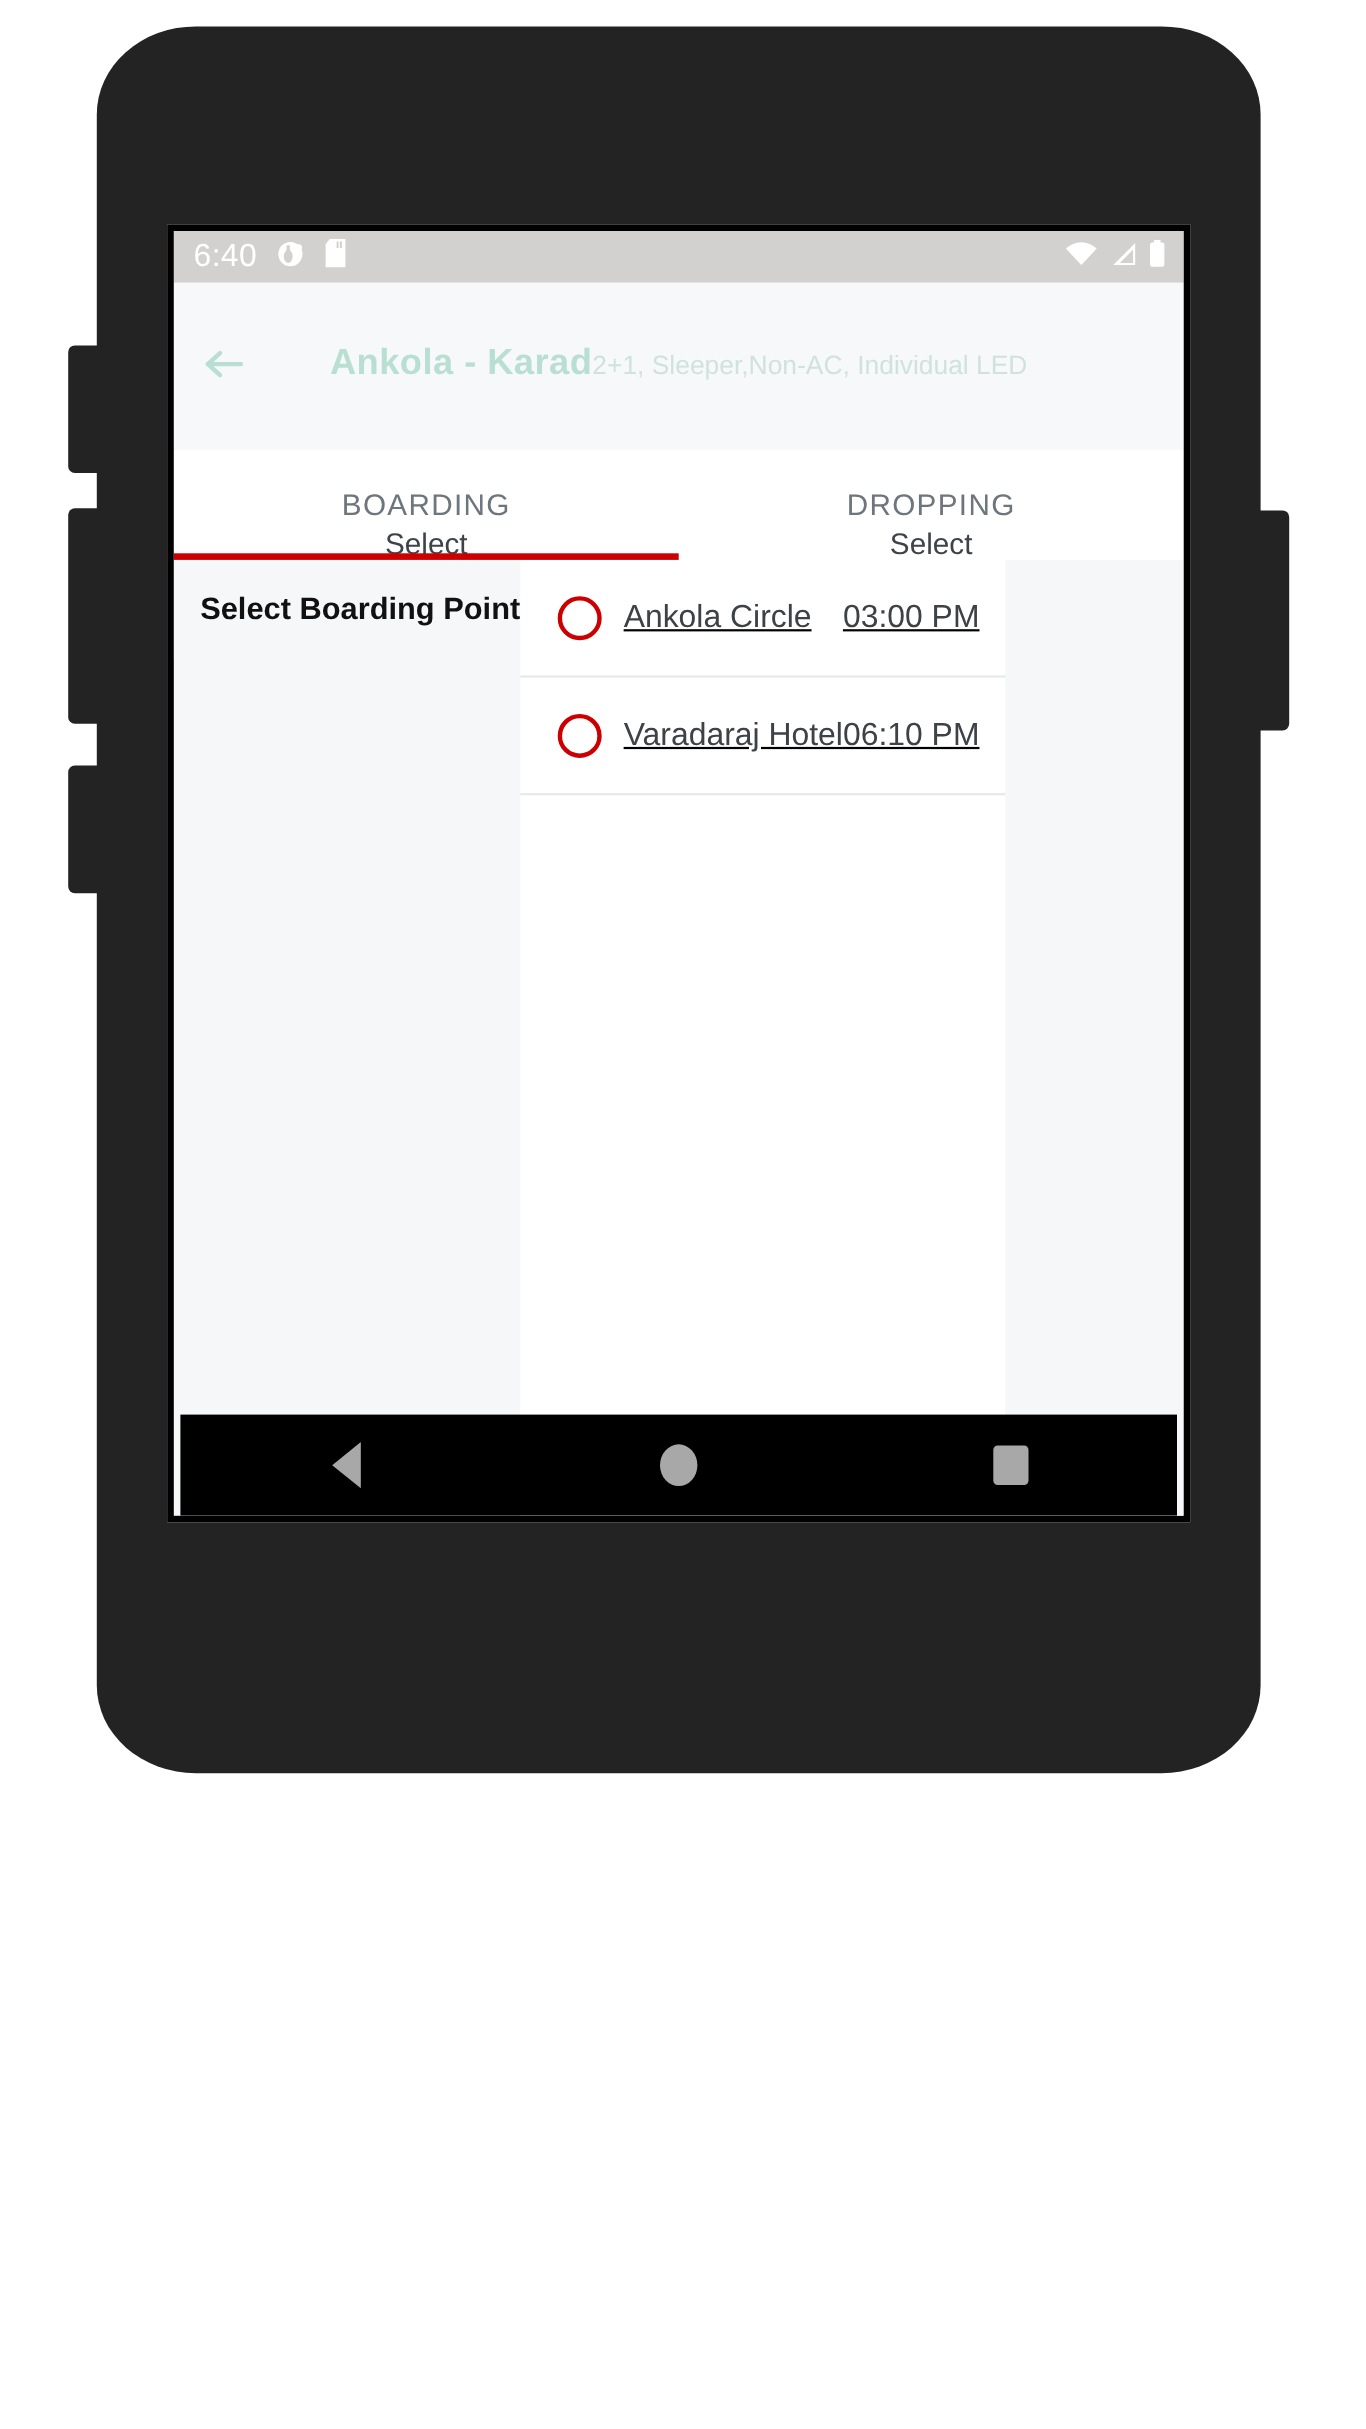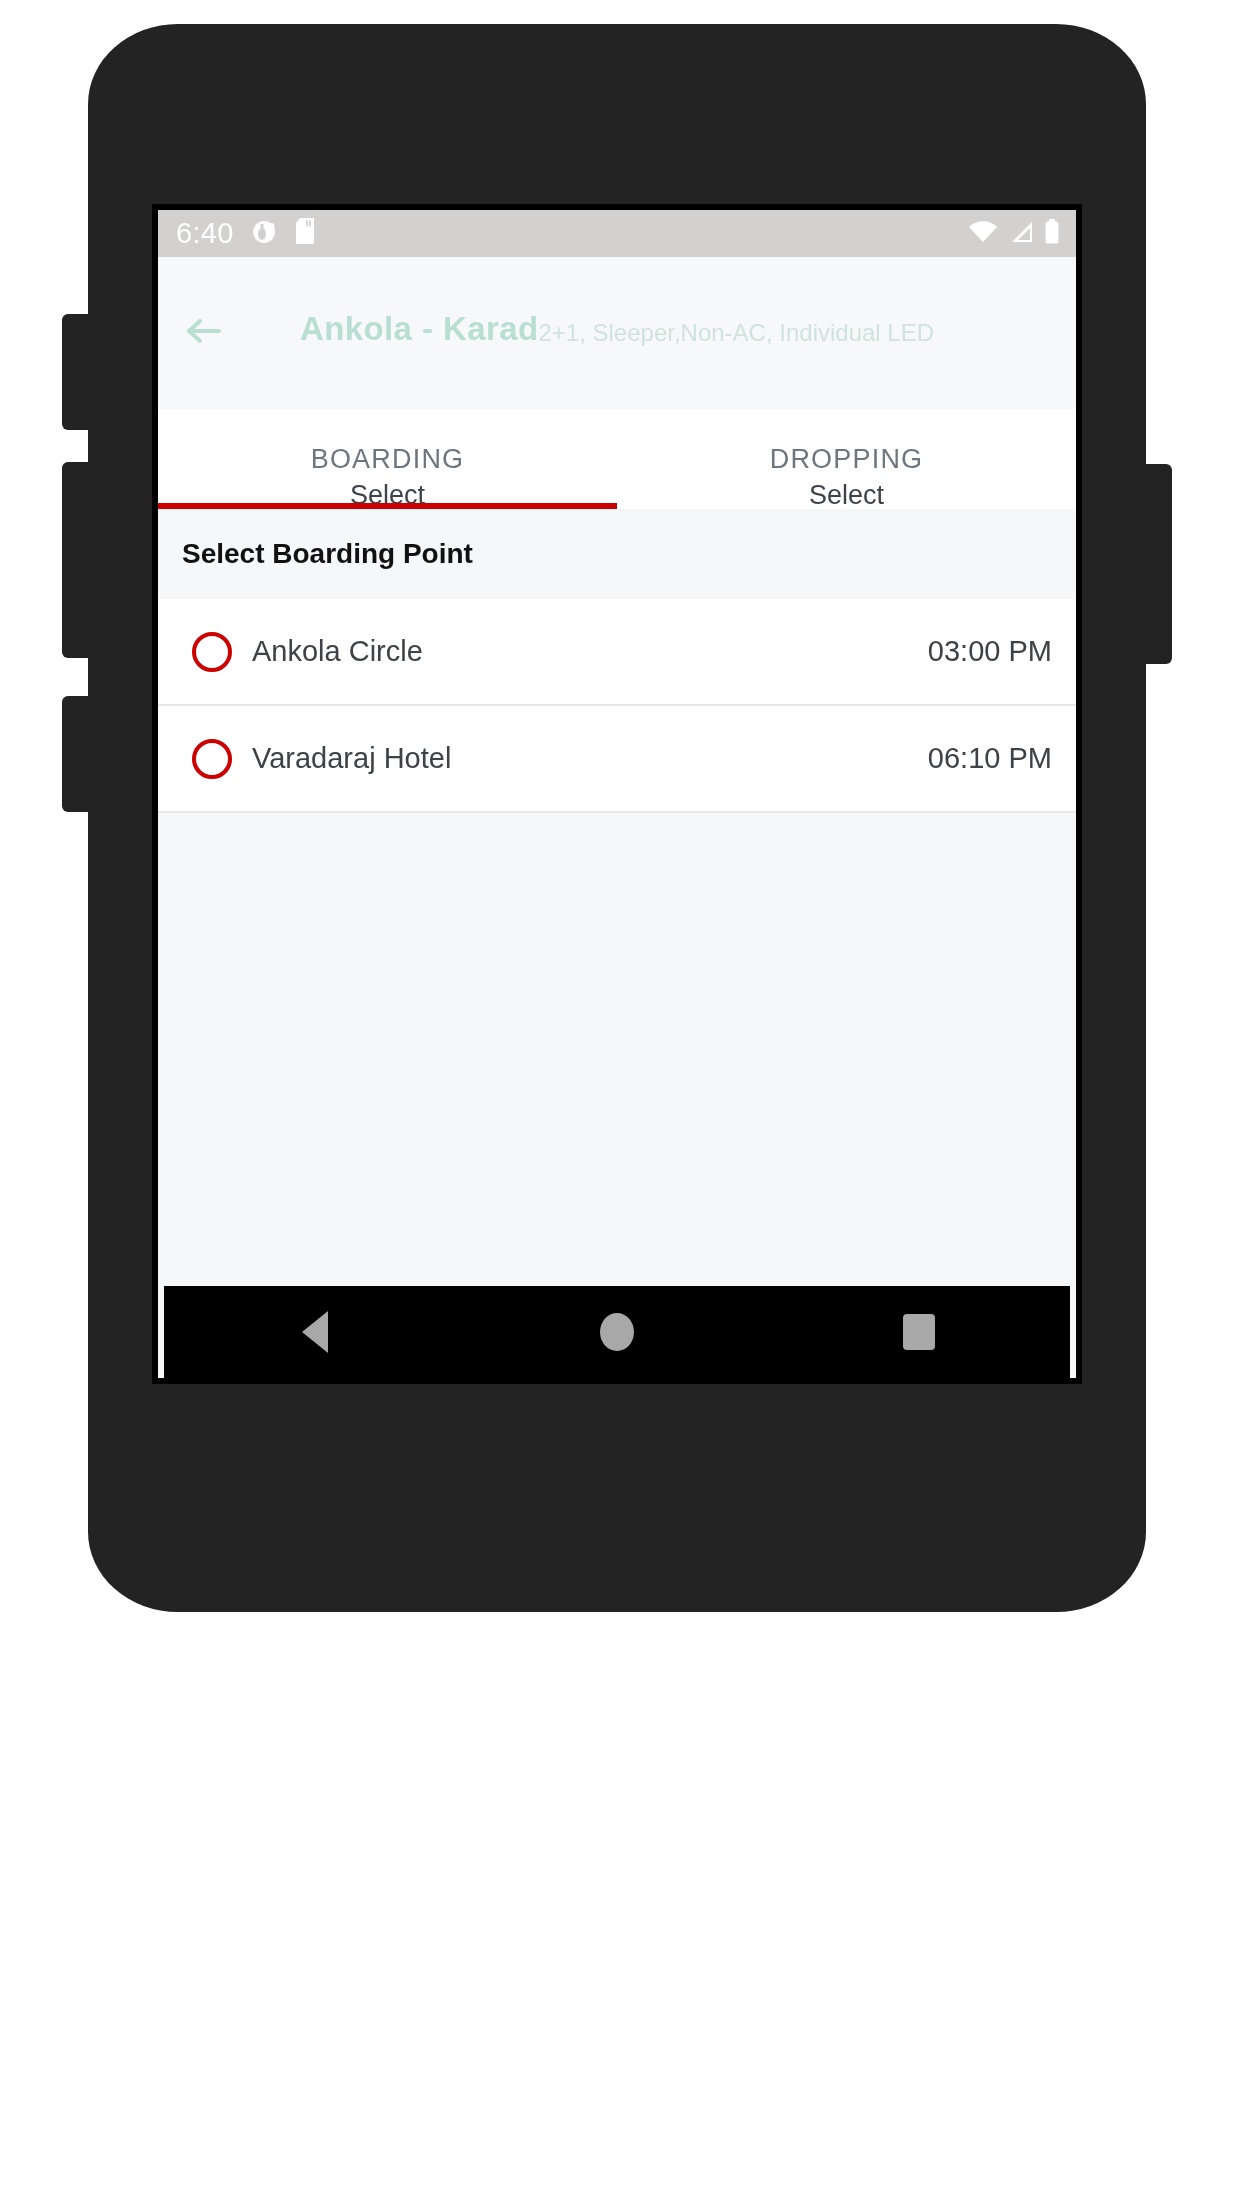--- a/index.html
+++ b/index.html
@@ -158,20 +158,21 @@
   
   #point-list { background: #ffffff; }
   .point-row {
     display: flex;
     align-items: center;
     height: 107px;
     padding: 0 24px 0 34px;
     box-sizing: border-box;
     border-bottom: 2px solid #e6e8ea;
     cursor: pointer;
+    text-decoration: underline;
   }
   .radio {
     width: 40px;
     height: 40px;
     border-radius: 50%;
     border: 4px solid #cc0000;
     box-sizing: border-box;
     flex: 0 0 auto;
     margin-right: 20px;
     background: transparent;
@@ -183,21 +184,21 @@
   }
   .point-time {
     font-size: 29px;
     color: #3d4247;
     flex: 0 0 auto;
   }
   #list-filler { background: #f5f7f9; flex: 1 1 auto; }
 
   #content-area {
     display: flex;
-    flex-direction: column;
+    flex-direction: row;
     height: calc(100% - 47px - 152px - 100px);
   }
 
   
   #nav-bar {
     position: absolute;
     left: 6px;
     right: 6px;
     bottom: 0;
     height: 92px;

